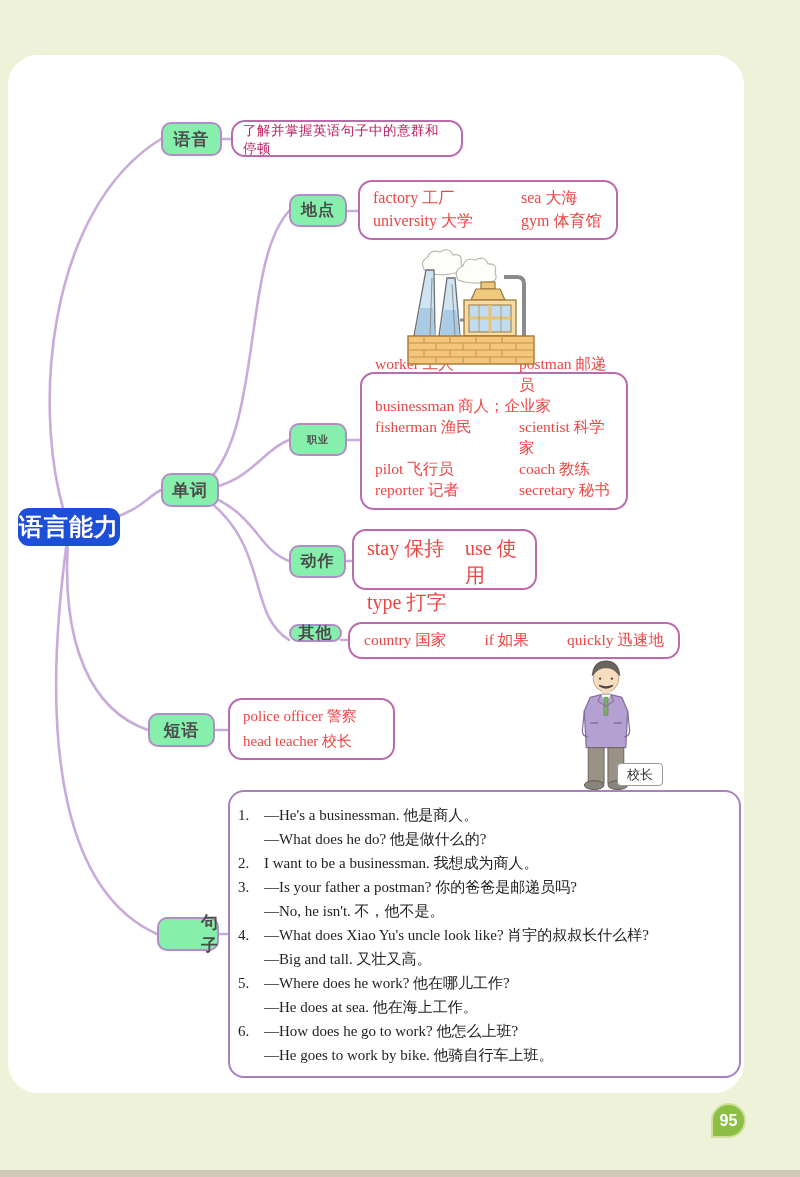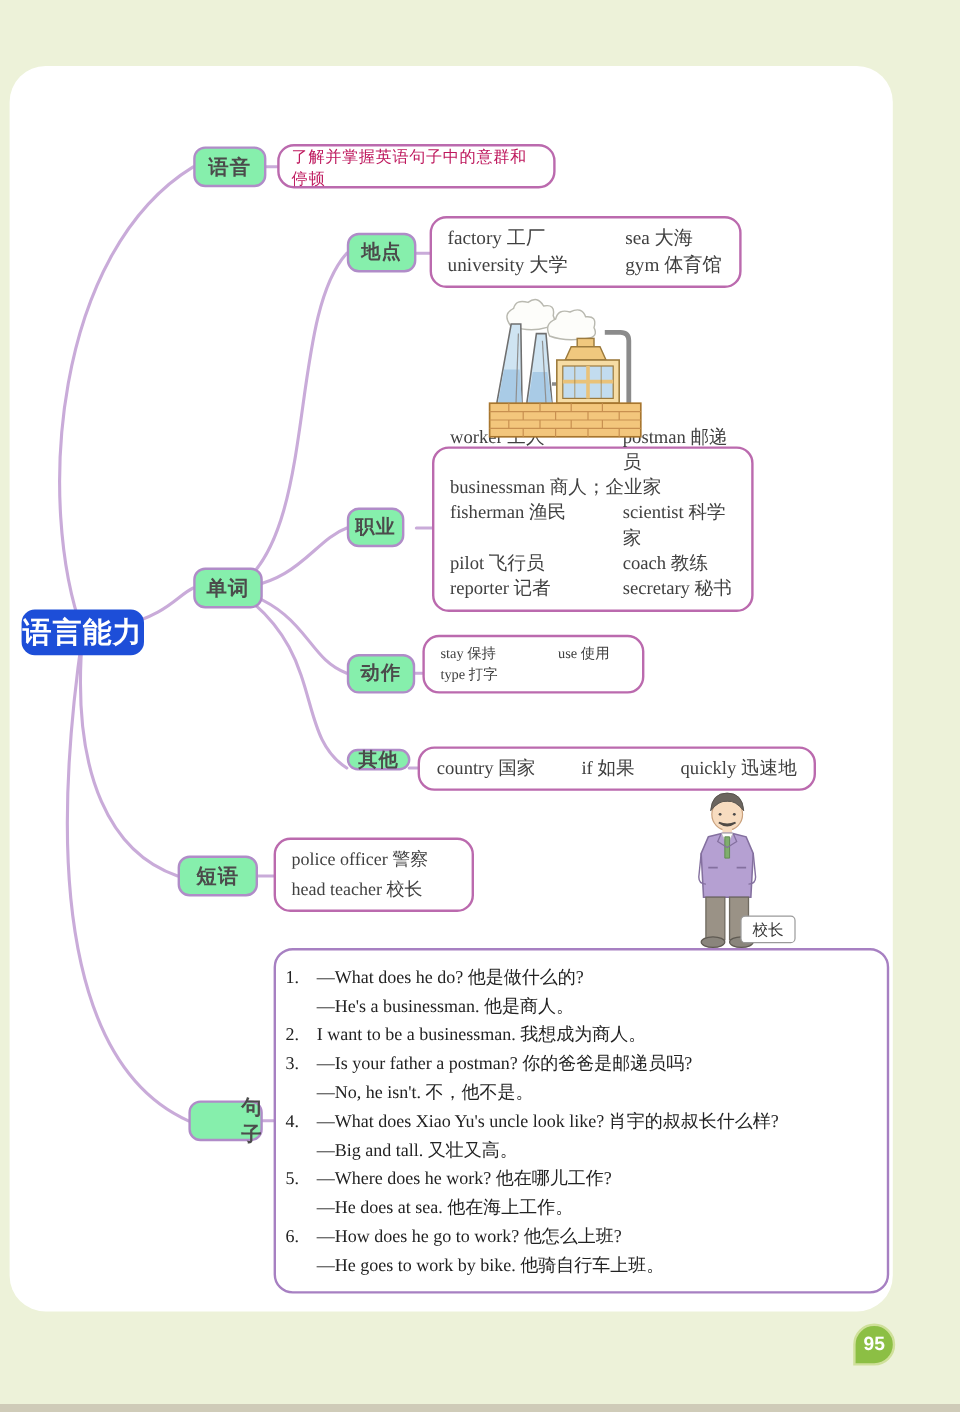--- a/index.html
+++ b/index.html
@@ -16,35 +16,35 @@
        display:flex;align-items:center;justify-content:center;
        font-family:"Liberation Sans","DejaVu Sans",sans-serif;
        font-size:17px;font-weight:600;color:#4b4b4b;letter-spacing:1px;box-sizing:border-box;}
   .root{left:18px;top:508px;width:102px;height:38px;background:#1d4ed8;border:none;color:#fff;
         font-size:24px;font-weight:700;border-radius:11px;}
   .n-yuyin{left:161px;top:122px;width:61px;height:34px;}
   .n-danci{left:161px;top:473px;width:58px;height:34px;}
   .n-duanyu{left:148px;top:713px;width:67px;height:34px;}
   .n-juzi{left:157px;top:917px;width:62px;height:34px;padding-left:44px;}
   .n-didian{left:289px;top:194px;width:58px;height:33px;font-size:16px;}
-  .n-zhiye{left:289px;top:423px;width:48px;height:33px;font-size:16px;}
+  .n-zhiye{left:289px;top:423px;width:58px;height:33px;font-size:10px;}
   .n-dongzuo{left:289px;top:545px;width:57px;height:33px;font-size:16px;}
   .n-qita{left:289px;top:624px;width:53px;height:18px;font-size:16px;}
 
   
   .cbox{position:absolute;border:2px solid #bb6aae;background:#fff;border-radius:14px;
-        color:#404040;box-sizing:border-box;}
+        color:#ef4444;box-sizing:border-box;}
   .b-yuyin{left:231px;top:120px;width:232px;height:37px;display:flex;
            padding:0 10px;font-size:13.5px;color:#be185d;letter-spacing:0.5px;}
   .b-didian{left:358px;top:180px;width:260px;height:60px;padding:5px 13px;
             display:flex;flex-direction:column;justify-content:space-around;font-size:16px;}
   .b-zhiye{left:360px;top:372px;width:268px;height:138px;padding:7px 13px;
            display:flex;flex-direction:column;justify-content:flex-end;font-size:15.5px;}
-  .b-dongzuo{left:352px;top:529px;width:185px;height:49px;padding:4px 13px;
-             display:flex;flex-direction:column;justify-content:space-around;font-size:12px;}
+  .b-dongzuo{left:352px;top:529px;width:185px;height:61px;padding:4px 13px;
+             display:flex;flex-direction:column;justify-content:space-around;font-size:20px;}
   .b-qita{left:348px;top:622px;width:332px;height:37px;padding:0 14px;display:flex;
           align-items:center;justify-content:space-between;font-size:15.5px;}
   .b-duanyu{left:228px;top:698px;width:167px;height:62px;padding:4px 13px;
             display:flex;flex-direction:column;justify-content:space-around;font-size:15px;}
   .b-juzi{left:228px;top:790px;width:513px;height:288px;border-color:#a780c2;border-radius:16px;
           padding:11px 10px 11px 8px;font-size:15px;line-height:24px;color:#222;}
 
   .wrow{display:flex;}
   .c1-didian{width:148px;flex:none;}
   .c1-zhiye{width:144px;flex:none;}
@@ -157,22 +157,22 @@
   <div class="cbox b-qita">
     <span>country 国家</span>
     <span>if 如果</span>
     <span>quickly 迅速地</span>
   </div>
 
   <div class="cbox b-juzi">
     <div class="s-item">
       <span class="s-num">1.</span>
       <div class="s-lines">
+        <div>—He's a businessman. 他是商人。</div>
         <div>—What does he do? 他是做什么的?</div>
-        <div>—He's a businessman. 他是商人。</div>
       </div>
     </div>
     <div class="s-item">
       <span class="s-num">2.</span>
       <div class="s-lines">
         <div>I want to be a businessman. 我想成为商人。</div>
       </div>
     </div>
     <div class="s-item">
       <span class="s-num">3.</span>

